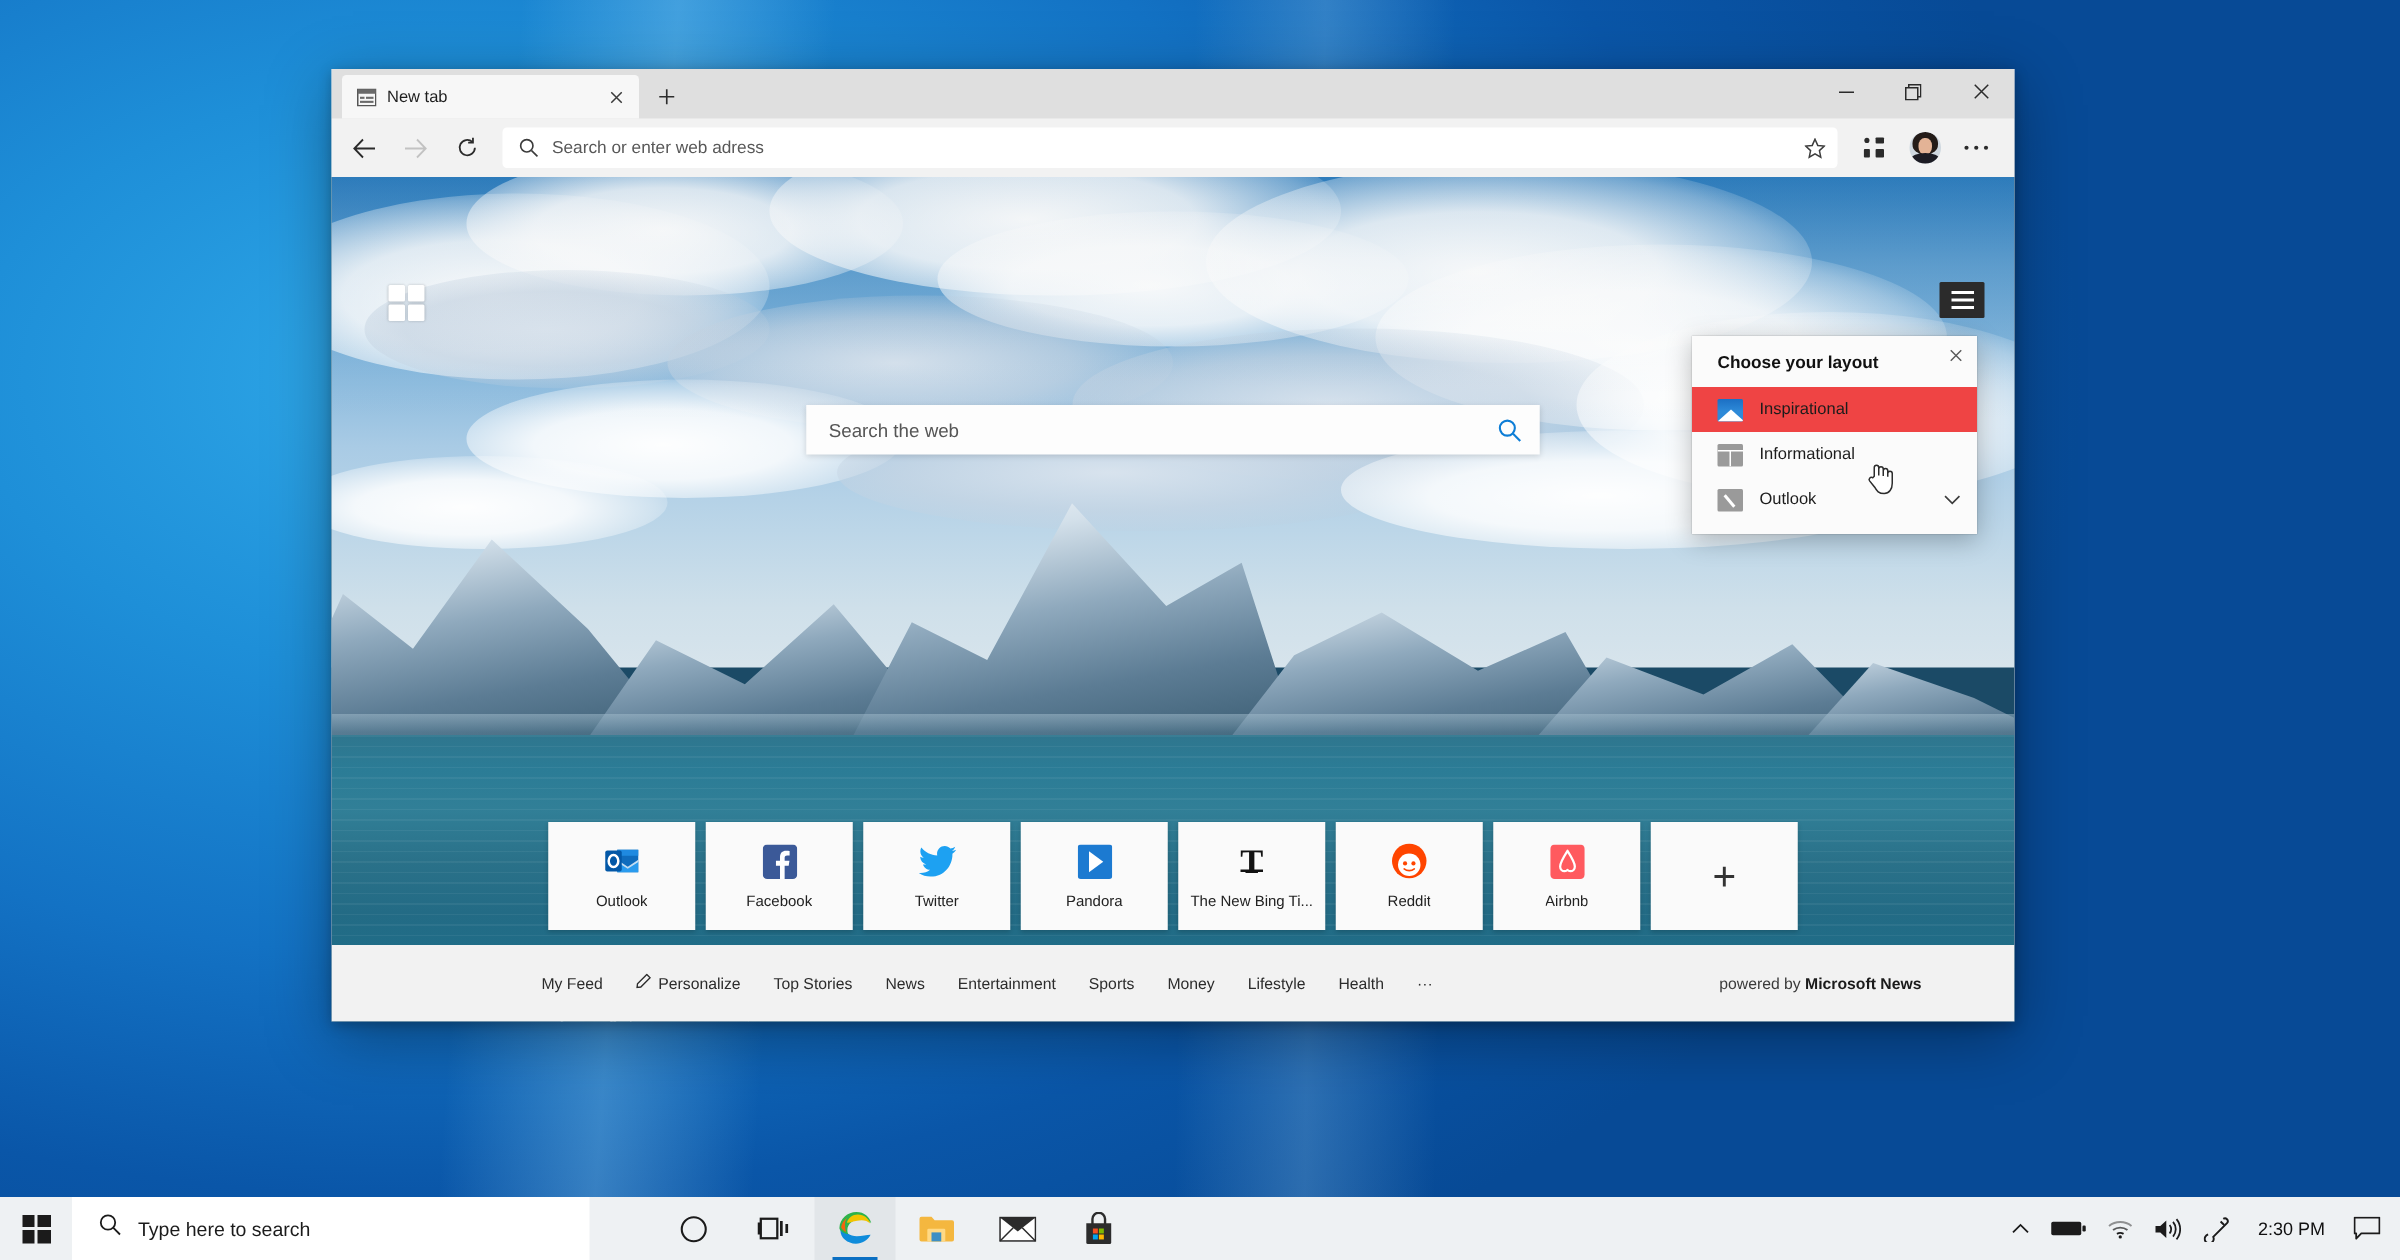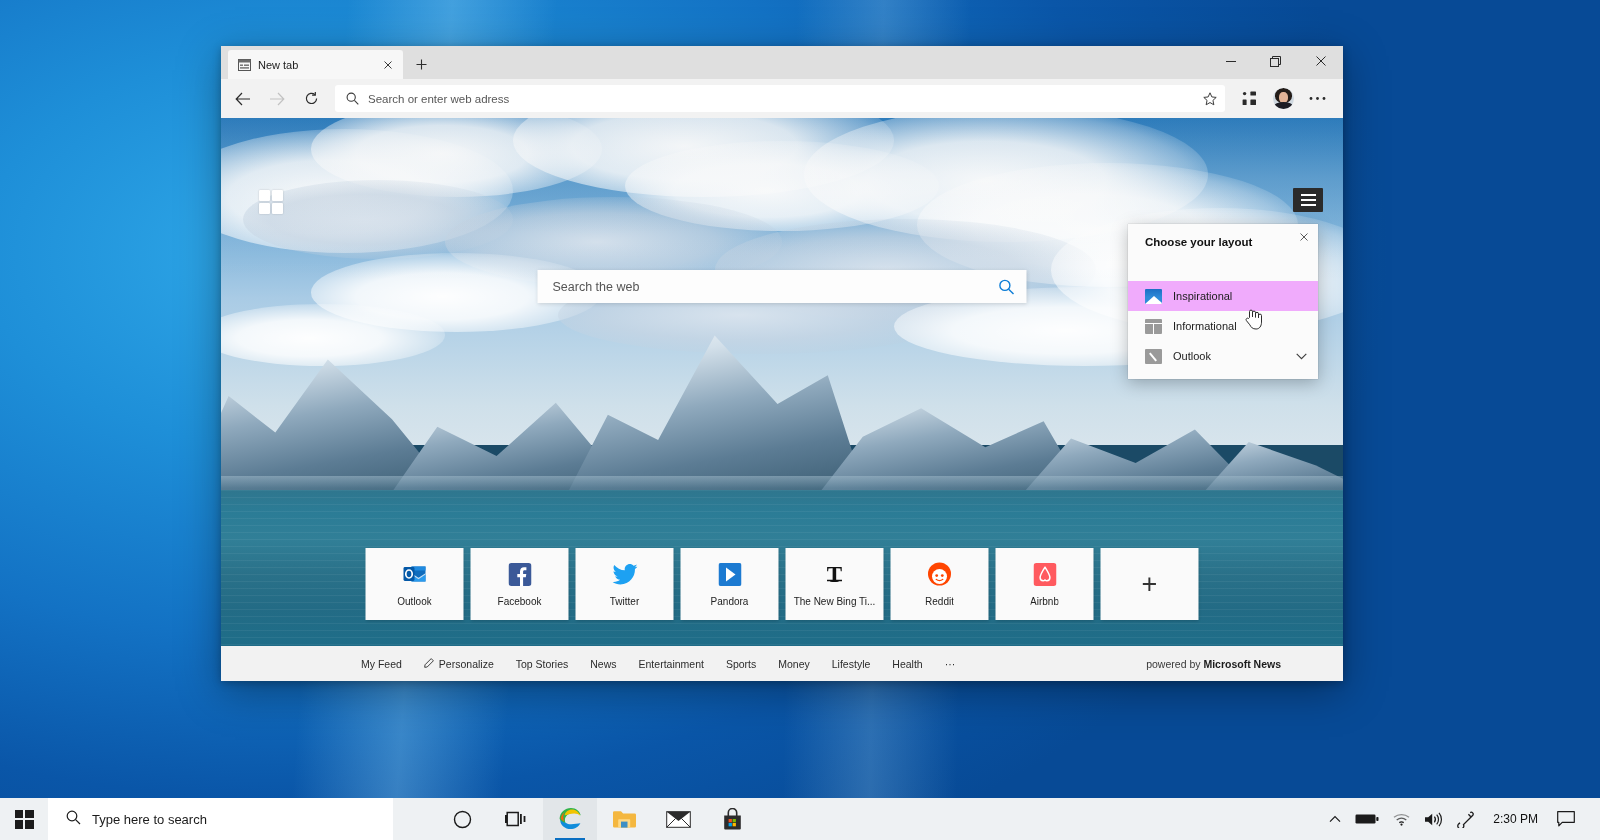--- a/index.html
+++ b/index.html
@@ -51,21 +51,21 @@
     position: relative;
     height: 33px;
     background: #dfdfdf;
     display: flex;
     align-items: flex-end;
   }
   .tab {
     display: flex; align-items: center;
     gap: 7px;
     height: 29px;
-    width: 175px;
+    width: 198px;
     margin-left: 7px;
     padding: 0 8px 0 10px;
     background: #f7f7f7;
     border-radius: 3px 3px 0 0;
     font-size: 11px;
     color: #1d1d1d;
   }
   .tab-favicon {
     width: 13px; height: 12px;
     flex: 0 0 auto;
@@ -277,21 +277,21 @@
     color: #ffffff;
     font-size: 11.5px;
     text-shadow: 0 1px 2px rgba(0,0,0,0.35);
     z-index: 4;
   }
   #bing-sep { opacity: 0.75; }
 
   
   #ntp-footer {
     position: absolute; left: 0; right: 0; bottom: 0;
-    height: 35px;
+    height: 51px;
     background: #f2f2f2;
     display: flex; align-items: center;
     z-index: 5;
     font-size: 10.5px;
   }
   #footer-links {
     display: flex; align-items: center;
     gap: 22px;
     margin-left: 140px;
     color: #2c2c2c;
@@ -324,21 +324,21 @@
     display: flex; align-items: center; justify-content: center;
     font-size: 11px; color: #5b5b5b; line-height: 1;
   }
   .layout-option {
     display: flex; align-items: center;
     gap: 11px;
     height: 30px;
     padding: 0 8px 0 17px;
     font-size: 11px; color: #1c1c1c;
   }
-  .layout-option.selected { background: #f0abfc; margin-top: 23px; }
+  .layout-option.selected { background: #ef4444; }
   .layout-thumb {
     width: 17px; height: 15px;
     flex: 0 0 auto;
     border-radius: 1px;
     background: #9a9a9a;
     position: relative;
     overflow: hidden;
   }
   .layout-thumb.focused::before {
     content: ""; position: absolute; left: 3px; top: 6px;
@@ -419,21 +419,21 @@
   }
   .tb-app.active { background: #e2e6e9; }
   .tb-app.active::after {
     content: ""; position: absolute; left: 12px; right: 12px; bottom: 0;
     height: 2.5px; background: #0a6fc2;
   }
   #tray {
     margin-left: auto;
     display: flex; align-items: center;
     height: 42px;
-    padding-right: 18px;
+    padding-right: 6px;
   }
   .tray-item {
     height: 42px; min-width: 26px;
     display: flex; align-items: center; justify-content: center;
     padding: 0 7px;
     color: #1b1b1b;
   }
   #tray-clock {
     font-size: 12px; color: #101010;
     padding: 0 12px;

